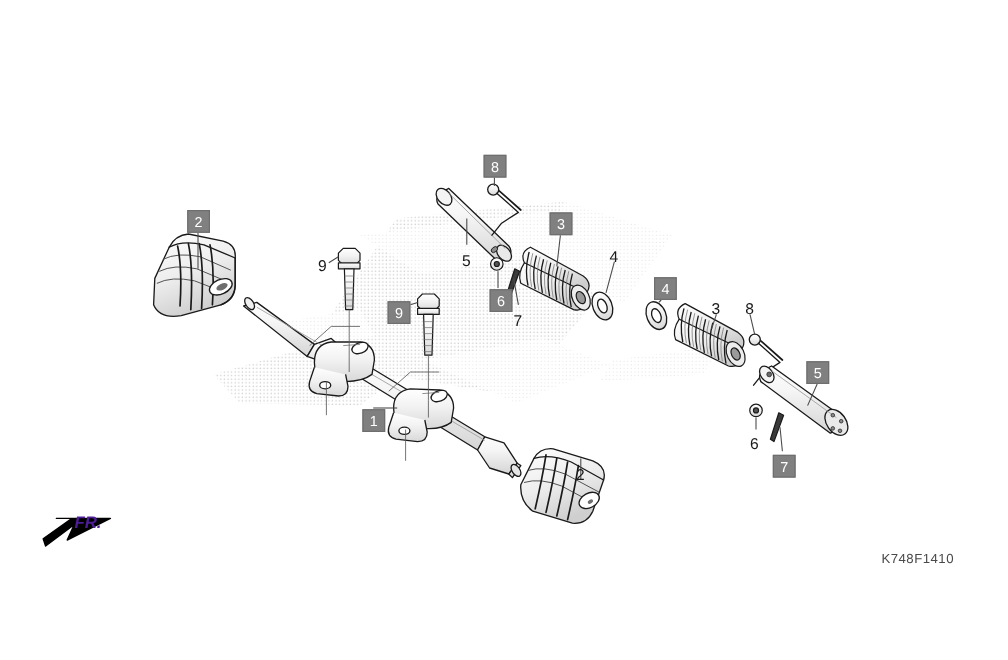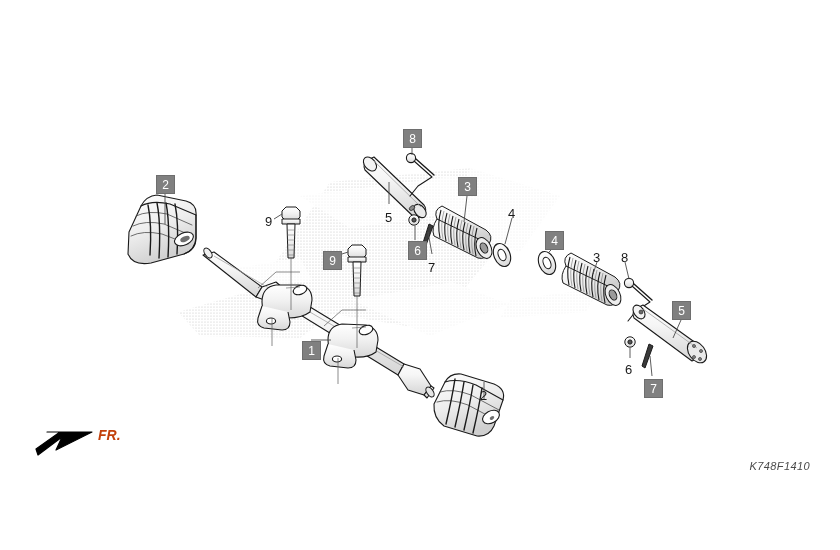--- a/index.html
+++ b/index.html
@@ -40,38 +40,36 @@
   }
   .callout-plain {
     position: absolute;
     color: #1a1a1a;
     font-size: 13px;
     font-family: "Liberation Sans", sans-serif;
     line-height: 13px;
   }
   #part-code {
     position: absolute;
-    right: 30px;
+    right: 45px;
     bottom: 78px;
     color: #4a4a4a;
     font-size: 11px;
     letter-spacing: 0.4px;
     font-family: "Liberation Sans", sans-serif;
-    font-style: italic;
   }
   #fr-label {
     position: absolute;
     left: 62px;
     top: 427px;
-    color: #c2410c;
+    color: #4c1d95;
     font-size: 14px;
     font-weight: bold;
     font-style: italic;
     font-family: "Liberation Sans", sans-serif;
-    margin-left: 36px;
   }
 </style>
 </head>
 <body>
 
 <div id="page">
 
   <svg id="diagram-svg" viewBox="0 0 840 550">
     <defs>
       <pattern id="halftone" width="3" height="3" patternUnits="userSpaceOnUse">

